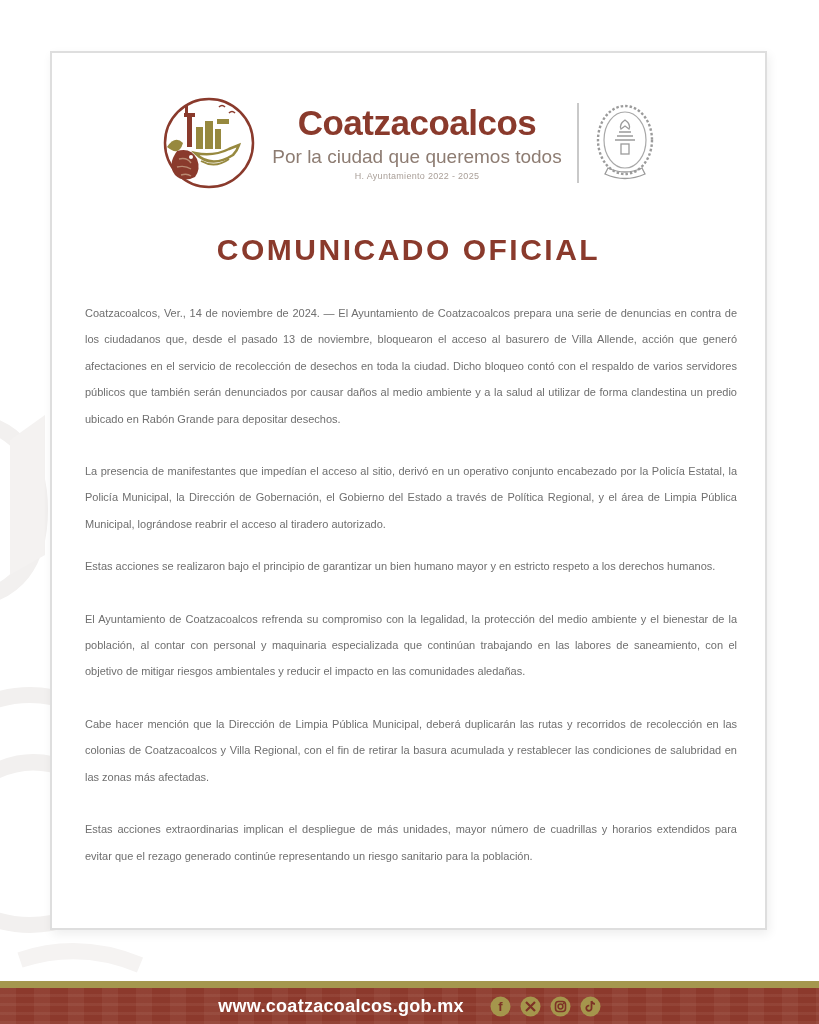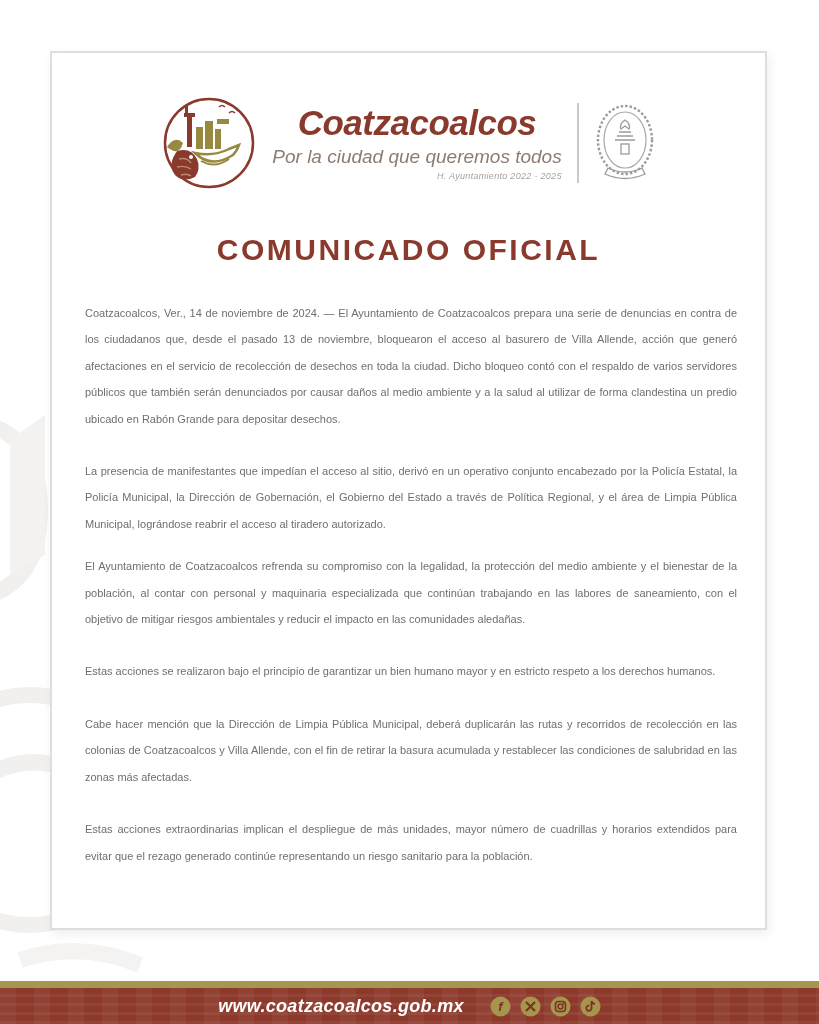--- a/index.html
+++ b/index.html
@@ -23,41 +23,39 @@
     border: 2px solid #dedede;
     box-shadow: 2px 4px 10px rgba(0,0,0,0.07);
   }
 
   .logo-row {
     margin-top: 42px;
     display: flex;
     align-items: center;
     justify-content: center;
     gap: 15px;
-    font-style: italic;
   }
   .wordmark-block { text-align: center; }
   .wordmark {
     font-size: 35px;
     font-weight: bold;
     color: #8a3a2c;
     letter-spacing: -0.5px;
     line-height: 1.05;
   }
   .tagline {
     margin-top: 4px;
     font-size: 19px;
     color: #8d7c72;
   }
   .subtitle {
     margin-top: 3px;
     font-size: 9px;
     color: #a99f98;
     letter-spacing: 0.3px;
-    text-align: right;
   }
   .divider {
     width: 2px; height: 80px;
     background: #c9c9c9;
   }
 
   .doc-title {
     margin-top: 42px;
     text-align: center;
     font-size: 30px;
@@ -77,21 +75,20 @@
     text-align: justify;
     margin: 0 0 26px 0;
   }
   .content p.mb0 { margin-bottom: 16px; }
 
   
   .footer {
     position: absolute;
     left: 0; bottom: 0;
     width: 819px;
-    font-style: italic;
   }
   .footer-goldline { height: 7px; background: #a5974e; }
   .footer-bar {
     height: 36px;
     background-color: #8c392c;
     background-image:
       repeating-linear-gradient(0deg, rgba(255,235,220,0.06) 0 3px, rgba(0,0,0,0) 3px 9px),
       repeating-linear-gradient(90deg, rgba(255,235,220,0.05) 0 16px, rgba(0,0,0,0) 16px 34px);
     display: flex;
     align-items: center;
@@ -169,23 +166,23 @@
 
       <path d="M 14 66 q 17 8 34 0 l 3 6 q -20 9 -40 0 z" fill="none" stroke="#9b9b9b" stroke-width="1.3"></path>
     </svg>
   </div>
 
   <div class="doc-title">COMUNICADO OFICIAL</div>
 
   <div class="content">
     <p>Coatzacoalcos, Ver., 14 de noviembre de 2024. — El Ayuntamiento de Coatzacoalcos prepara una serie de denuncias en contra de los ciudadanos que, desde el pasado 13 de noviembre, bloquearon el acceso al basurero de Villa Allende, acción que generó afectaciones en el servicio de recolección de desechos en toda la ciudad. Dicho bloqueo contó con el respaldo de varios servidores públicos que también serán denunciados por causar daños al medio ambiente y a la salud al utilizar de forma clandestina un predio ubicado en Rabón Grande para depositar desechos.</p>
     <p class="mb0">La presencia de manifestantes que impedían el acceso al sitio, derivó en un operativo conjunto encabezado por la Policía Estatal, la Policía Municipal, la Dirección de Gobernación, el Gobierno del Estado a través de Política Regional, y el área de Limpia Pública Municipal, lográndose reabrir el acceso al tiradero autorizado.</p>
+    <p>Estas acciones se realizaron bajo el principio de garantizar un bien humano mayor y en estricto respeto a los derechos humanos.</p>
     <p>El Ayuntamiento de Coatzacoalcos refrenda su compromiso con la legalidad, la protección del medio ambiente y el bienestar de la población, al contar con personal y maquinaria especializada que continúan trabajando en las labores de saneamiento, con el objetivo de mitigar riesgos ambientales y reducir el impacto en las comunidades aledañas.</p>
-    <p>Estas acciones se realizaron bajo el principio de garantizar un bien humano mayor y en estricto respeto a los derechos humanos.</p>
-    <p>Cabe hacer mención que la Dirección de Limpia Pública Municipal, deberá duplicarán las rutas y recorridos de recolección en las colonias de Coatzacoalcos y Villa Allende, con el fin de retirar la basura acumulada y restablecer las condiciones de salubridad en las zonas más afectadas.</p>
+    <p>Cabe hacer mención que la Dirección de Limpia Pública Municipal, deberá duplicarán las rutas y recorridos de recolección en las colonias de Coatzacoalcos y Villa Regional, con el fin de retirar la basura acumulada y restablecer las condiciones de salubridad en las zonas más afectadas.</p>
     <p>Estas acciones extraordinarias implican el despliegue de más unidades, mayor número de cuadrillas y horarios extendidos para evitar que el rezago generado continúe representando un riesgo sanitario para la población.</p>
   </div>
 </div>
 
 <div class="footer">
   <div class="footer-goldline"></div>
   <div class="footer-bar">
     <span class="footer-url">www.coatzacoalcos.gob.mx</span>
     <span class="social-group">
       <svg class="social-icon" viewBox="0 0 21 21">

